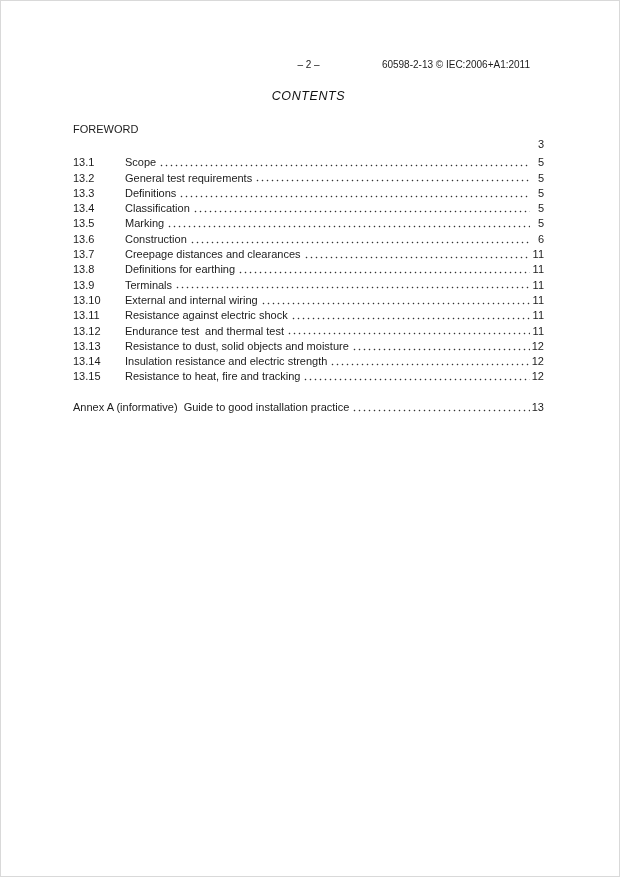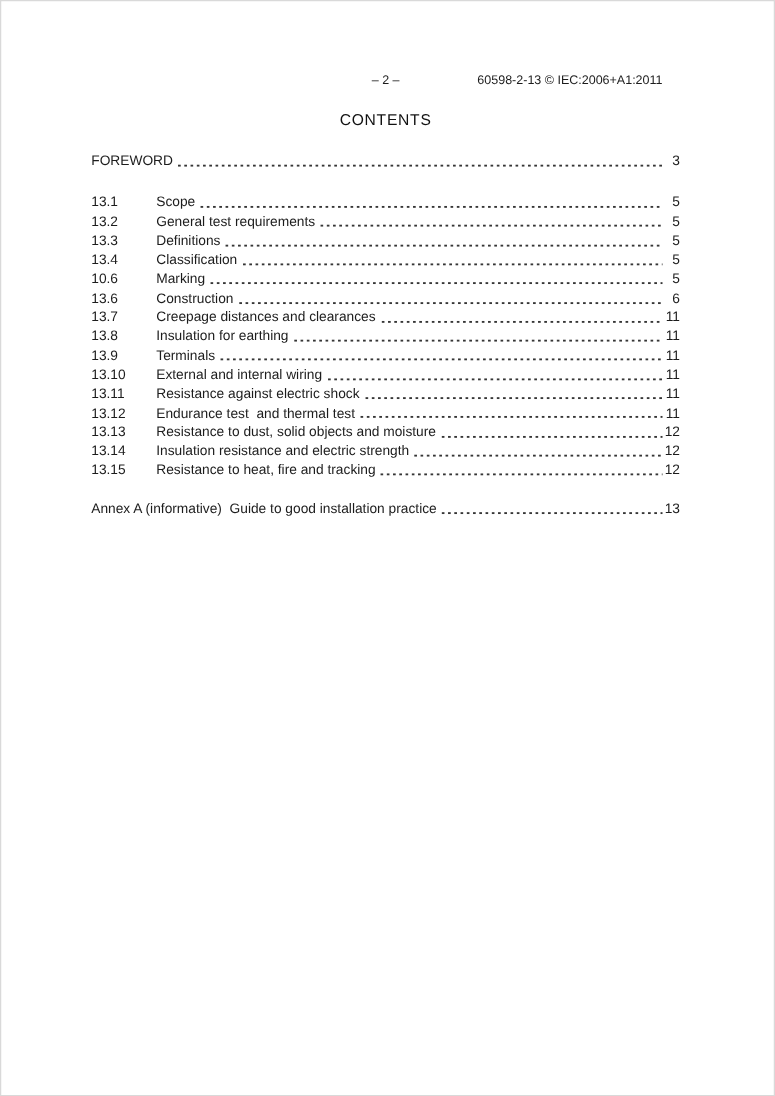--- a/index.html
+++ b/index.html
@@ -32,28 +32,29 @@
     position: absolute;
     right: 14px;
     top: 0;
   }
   .doc-title {
     text-align: center;
     font-size: 12.5px;
     letter-spacing: 0.6px;
     margin-top: 16px;
     color: #111;
+    font-style: italic;
   }
   .entry-row {
     display: flex;
     font-size: 11px;
     line-height: 15.3px;
     height: 15.3px;
   }
-  .foreword-row { margin-top: 19px; }
+  .foreword-row { margin-top: 19px; flex-direction: column; }
   .toc-list { margin-top: 18px; }
   .annex-row { margin-top: 15px; }
   .toc-num {
     width: 52px;
     flex-shrink: 0;
   }
   .entry-title { white-space: pre; }
   .leader {
     flex: 1;
     margin: 0 2px 0 3px;
@@ -109,21 +110,21 @@
       </div>
 
       <div class="entry-row">
         <span class="toc-num">13.4</span>
         <span class="entry-title">Classification</span>
         <span class="leader"></span>
         <span class="page-no">5</span>
       </div>
 
       <div class="entry-row">
-        <span class="toc-num">10.6</span>
+        <span class="toc-num">13.5</span>
         <span class="entry-title">Marking</span>
         <span class="leader"></span>
         <span class="page-no">5</span>
       </div>
 
       <div class="entry-row">
         <span class="toc-num">13.6</span>
         <span class="entry-title">Construction</span>
         <span class="leader"></span>
         <span class="page-no">6</span>
@@ -131,21 +132,21 @@
 
       <div class="entry-row">
         <span class="toc-num">13.7</span>
         <span class="entry-title">Creepage distances and clearances</span>
         <span class="leader"></span>
         <span class="page-no">11</span>
       </div>
 
       <div class="entry-row">
         <span class="toc-num">13.8</span>
-        <span class="entry-title">Insulation for earthing</span>
+        <span class="entry-title">Definitions for earthing</span>
         <span class="leader"></span>
         <span class="page-no">11</span>
       </div>
 
       <div class="entry-row">
         <span class="toc-num">13.9</span>
         <span class="entry-title">Terminals</span>
         <span class="leader"></span>
         <span class="page-no">11</span>
       </div>

